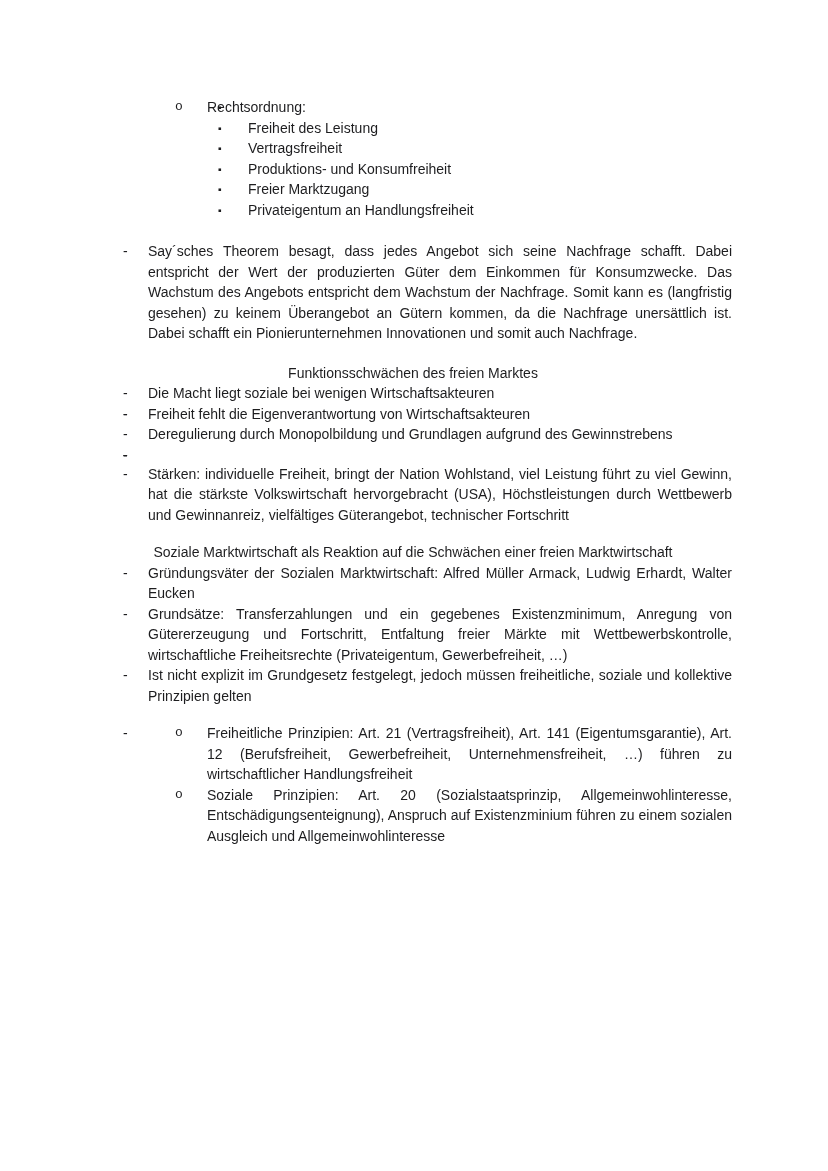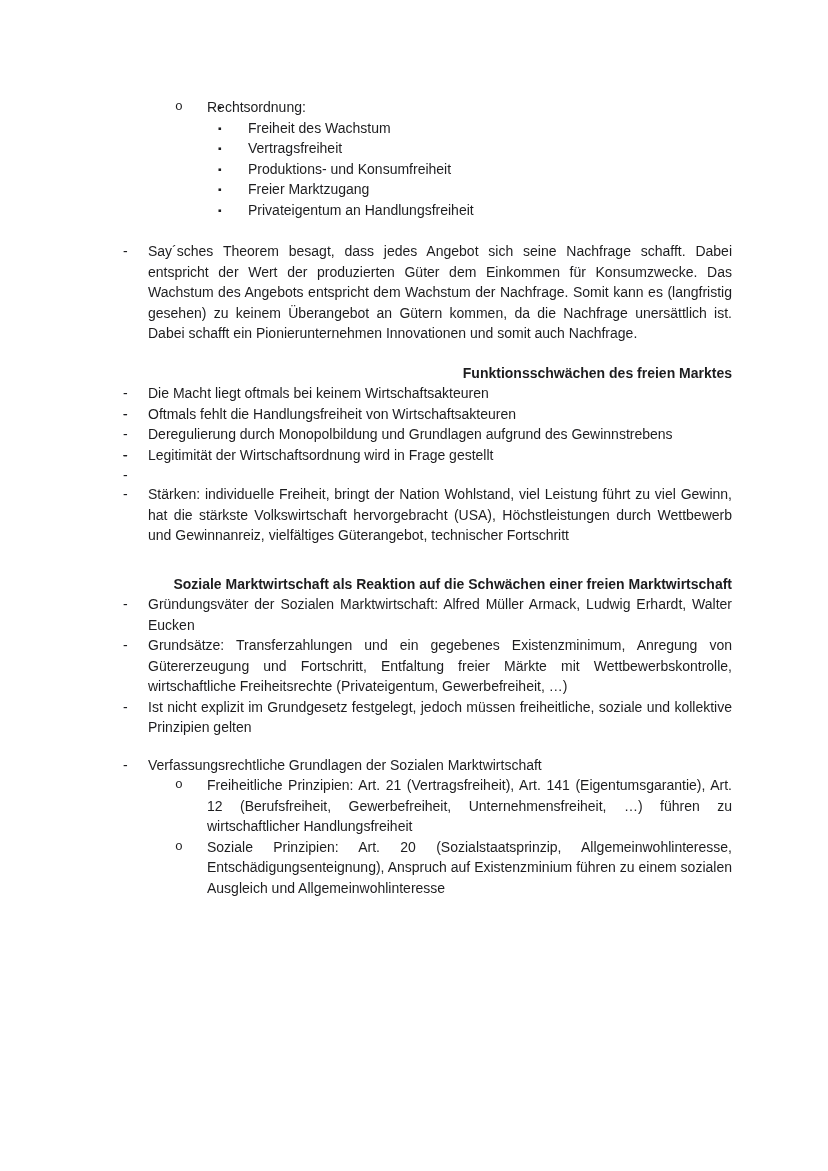--- a/index.html
+++ b/index.html
@@ -34,44 +34,44 @@
   
   .l2 { padding-left: 113px; }
   .l2 > .m { left: 81px; font-family: "Liberation Mono", monospace; font-size: 13px; }
   
   .l3 { padding-left: 154px; }
   .l3 > .m { left: 124px; font-size: 10.5px; }
   .para {
     text-align: justify;
   }
   .heading {
-    font-weight: bold;
-    text-align: right;
+    font-weight: normal;
+    text-align: center;
   }
   .gap-say      { margin-top: 21px; }
   .gap-h1       { margin-top: 19px; }
   .gap-staerken { margin-top: 19px; }
-  .gap-h2       { margin-top: 28px; }
+  .gap-h2       { margin-top: 17px; }
   .gap-verf     { margin-top: 17px; }
 </style>
 </head>
 <body>
 
 <div class="page">
 
   <div class="li l3">
     <span class="m">▪</span>
   </div>
   <div class="li l2">
     <span class="m">o</span>
     <span>Rechtsordnung:</span>
   </div>
   <div class="li l3">
     <span class="m">▪</span>
-    <span>Freiheit des Wachstum</span>
+    <span>Freiheit des Leistung</span>
   </div>
   <div class="li l3">
     <span class="m">▪</span>
     <span>Vertragsfreiheit</span>
   </div>
   <div class="li l3">
     <span class="m">▪</span>
     <span>Produktions- und Konsumfreiheit</span>
   </div>
   <div class="li l3">
@@ -85,42 +85,41 @@
 
   <div class="li l1 para gap-say">
     <span class="m">-</span>
     <span>Say´sches Theorem besagt, dass jedes Angebot sich seine Nachfrage schafft. Dabei entspricht der Wert der produzierten Güter dem Einkommen für Konsumzwecke. Das Wachstum des Angebots entspricht dem Wachstum der Nachfrage. Somit kann es (langfristig gesehen) zu keinem Überangebot an Gütern kommen, da die Nachfrage unersättlich ist. Dabei schafft ein Pionierunternehmen Innovationen und somit auch Nachfrage.</span>
   </div>
 
   <div class="heading gap-h1">Funktionsschwächen des freien Marktes</div>
 
   <div class="li l1">
     <span class="m">-</span>
-    <span>Die Macht liegt oftmals bei keinem Wirtschaftsakteuren</span>
+    <span>Die Macht liegt soziale bei wenigen Wirtschaftsakteuren</span>
   </div>
   <div class="li l1">
     <span class="m">-</span>
   </div>
   <div class="li l1">
     <span class="m">-</span>
-    <span>Oftmals fehlt die Handlungsfreiheit von Wirtschaftsakteuren</span>
+    <span>Freiheit fehlt die Eigenverantwortung von Wirtschaftsakteuren</span>
   </div>
   <div class="li l1">
     <span class="m">-</span>
     <span>Deregulierung durch Monopolbildung und Grundlagen aufgrund des Gewinnstrebens</span>
   </div>
   <div class="li l1">
     <span class="m">-</span>
   </div>
   <div class="li l1">
     <span class="m">-</span>
   </div>
   <div class="li l1">
     <span class="m">-</span>
-    <span>Legitimität der Wirtschaftsordnung wird in Frage gestellt</span>
   </div>
   <div class="li l1">
     <span class="m">-</span>
   </div>
 
   <div class="li l1 para gap-staerken">
     <span class="m">-</span>
     <span>Stärken: individuelle Freiheit, bringt der Nation Wohlstand, viel Leistung führt zu viel Gewinn, hat die stärkste Volkswirtschaft hervorgebracht (USA), Höchstleistungen durch Wettbewerb und Gewinnanreiz, vielfältiges Güterangebot, technischer Fortschritt</span>
   </div>
 
@@ -134,21 +133,20 @@
     <span class="m">-</span>
     <span>Grundsätze: Transferzahlungen und ein gegebenes Existenzminimum, Anregung von Gütererzeugung und Fortschritt, Entfaltung freier Märkte mit Wettbewerbskontrolle, wirtschaftliche Freiheitsrechte (Privateigentum, Gewerbefreiheit, …)</span>
   </div>
   <div class="li l1">
     <span class="m">-</span>
     <span>Ist nicht explizit im Grundgesetz festgelegt, jedoch müssen freiheitliche, soziale und kollektive Prinzipien gelten</span>
   </div>
 
   <div class="li l1 gap-verf">
     <span class="m">-</span>
-    <span>Verfassungsrechtliche Grundlagen der Sozialen Marktwirtschaft</span>
   </div>
   <div class="li l2">
     <span class="m">o</span>
     <span>Freiheitliche Prinzipien: Art. 21 (Vertragsfreiheit), Art. 141 (Eigentumsgarantie), Art. 12 (Berufsfreiheit, Gewerbefreiheit, Unternehmensfreiheit, …) führen zu wirtschaftlicher Handlungsfreiheit</span>
   </div>
   <div class="li l2">
     <span class="m">o</span>
     <span>Soziale Prinzipien: Art. 20 (Sozialstaatsprinzip, Allgemeinwohlinteresse, Entschädigungsenteignung), Anspruch auf Existenzminium führen zu einem sozialen Ausgleich und Allgemeinwohlinteresse</span>
   </div>
 

